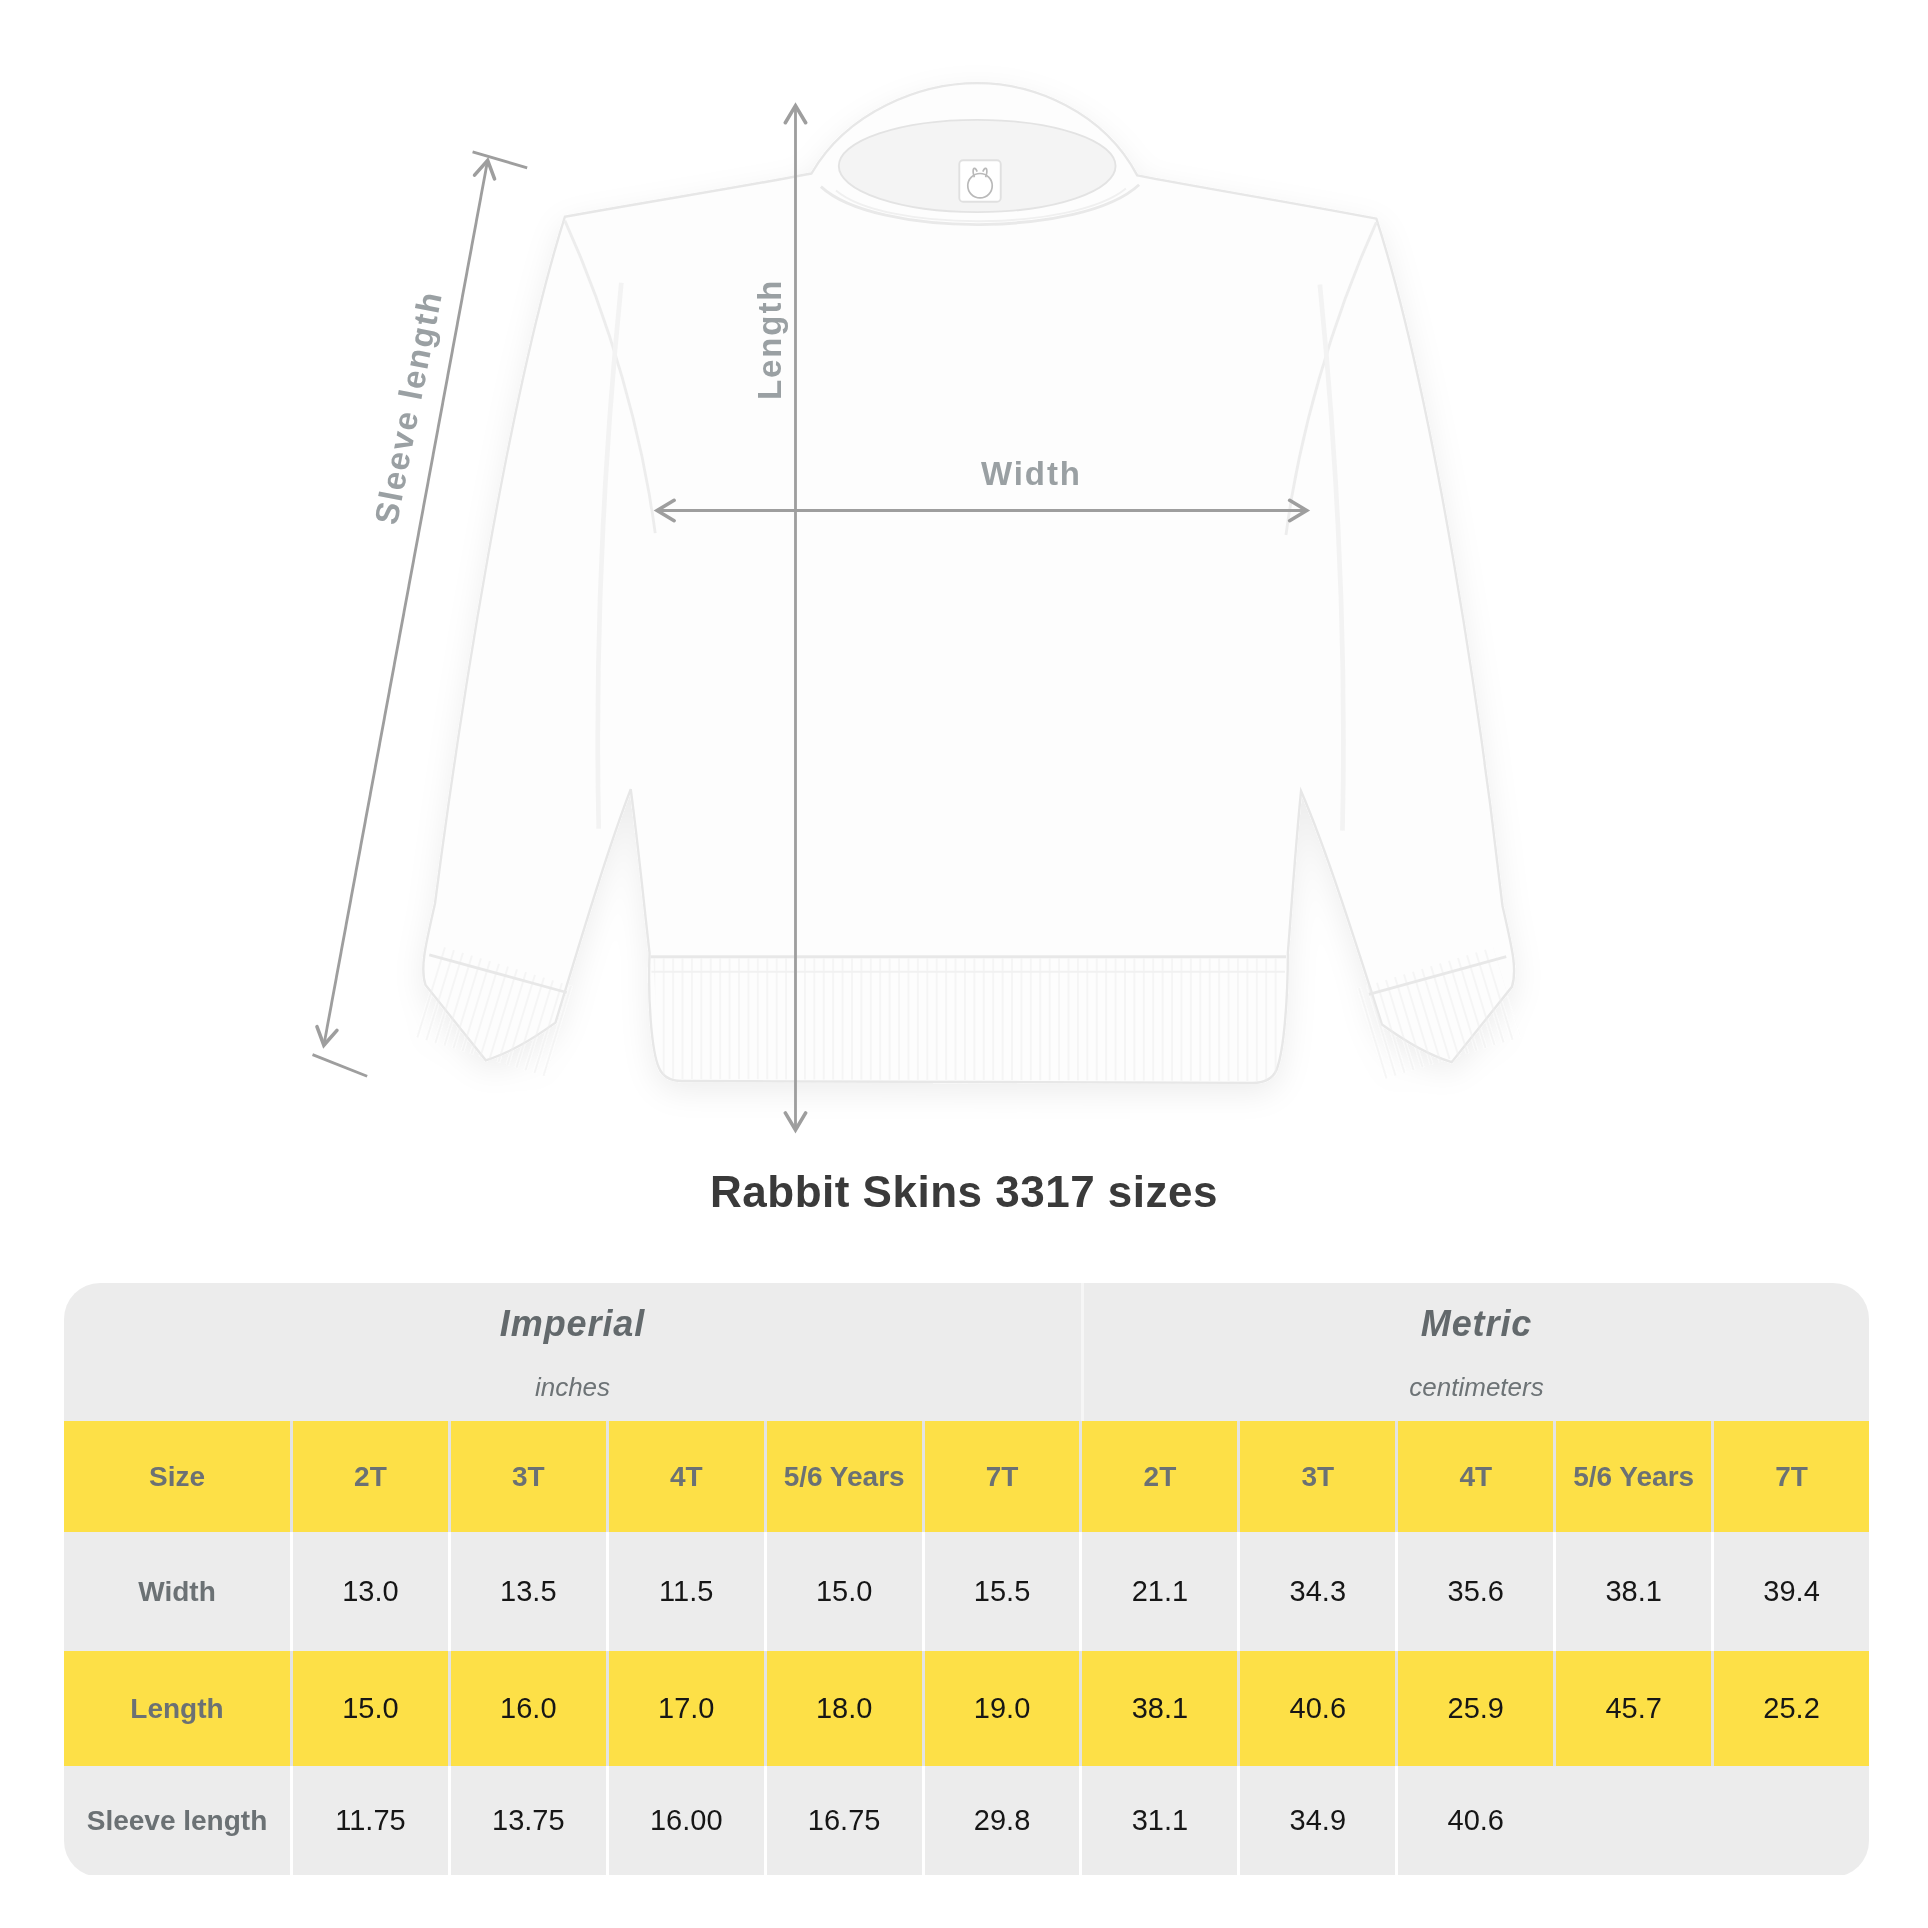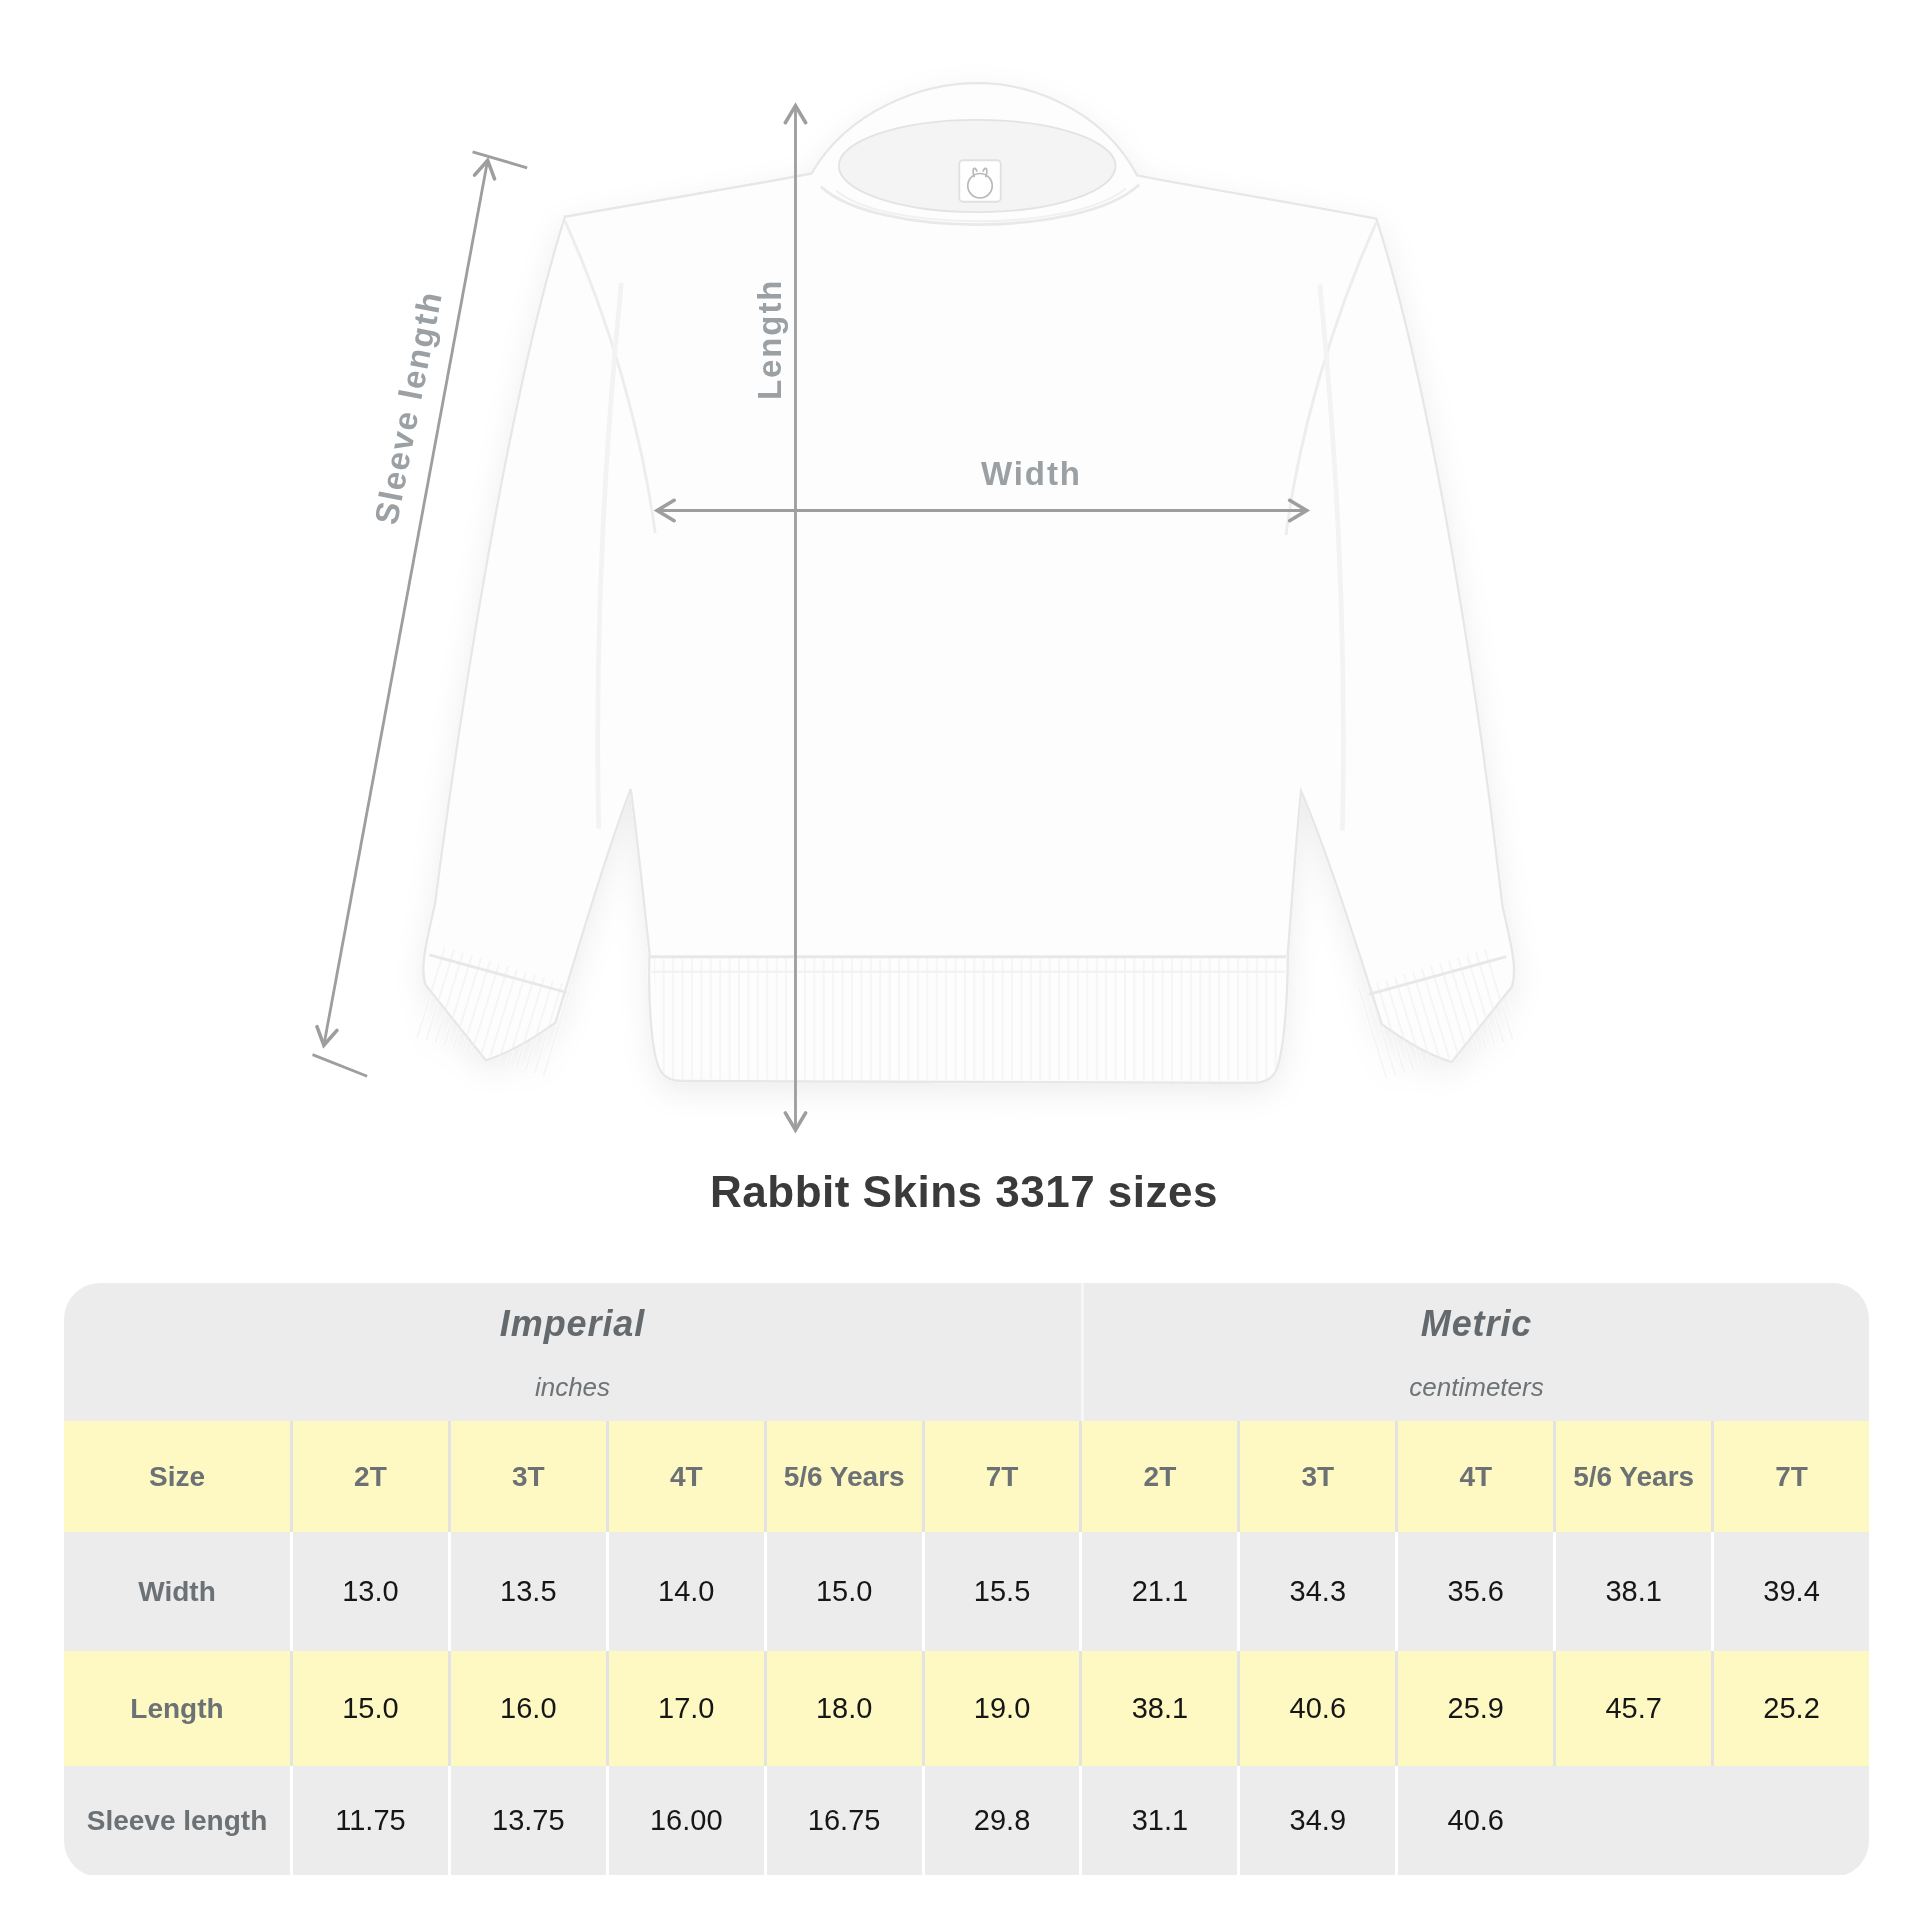--- a/index.html
+++ b/index.html
@@ -24,21 +24,21 @@
   
   .size-table{position:absolute;left:64px;top:1283px;width:1805px;height:594px;
               border-radius:36px;overflow:hidden;}
   .band{display:grid;grid-template-columns:1017px 1fr;height:138px;background:#ececec;}
   .band-cell{display:flex;flex-direction:column;align-items:center;justify-content:center;
              padding-top:1.9px;}
   .band-cell.metric{border-left:3.8px solid rgba(255,255,255,0.55);}
   .band-title{font-size:36px;font-weight:bold;font-style:italic;color:#63696c;letter-spacing:0.9px;}
   .band-sub{font-size:26px;font-style:italic;color:#6d7376;margin-top:27px;}
 
-  .trow{display:grid;grid-template-columns:226px repeat(10,1fr);background:#fef9c3;}
+  .trow{display:grid;grid-template-columns:226px repeat(10,1fr);background:#fde047;}
   .trow.stripe{background:#ececec;}
   .trow.header{height:111px;}
   .trow.r1{height:119px;}
   .trow.r2{height:115px;}
   .trow.r3{height:109px;}
   .cell{display:flex;align-items:center;justify-content:center;
         border-left:3.8px solid #e3e3e3;overflow:hidden;}
   .trow .cell:first-child{border-left:none;}
   .trow.stripe .cell{border-left-color:#ffffff;}
   .cell.head{font-size:28px;font-weight:bold;color:#6b7174;}
@@ -165,21 +165,21 @@
       <div class="cell head">3T</div>
       <div class="cell head">4T</div>
       <div class="cell head">5/6 Years</div>
       <div class="cell head">7T</div>
     </div>
 
     <div class="trow stripe r1">
       <div class="cell rowlabel">Width</div>
       <div class="cell val">13.0</div>
       <div class="cell val">13.5</div>
-      <div class="cell val">14.0</div>
+      <div class="cell val">11.5</div>
       <div class="cell val">15.0</div>
       <div class="cell val">15.5</div>
       <div class="cell val">21.1</div>
       <div class="cell val">34.3</div>
       <div class="cell val">35.6</div>
       <div class="cell val">38.1</div>
       <div class="cell val">39.4</div>
     </div>
 
     <div class="trow r2">

